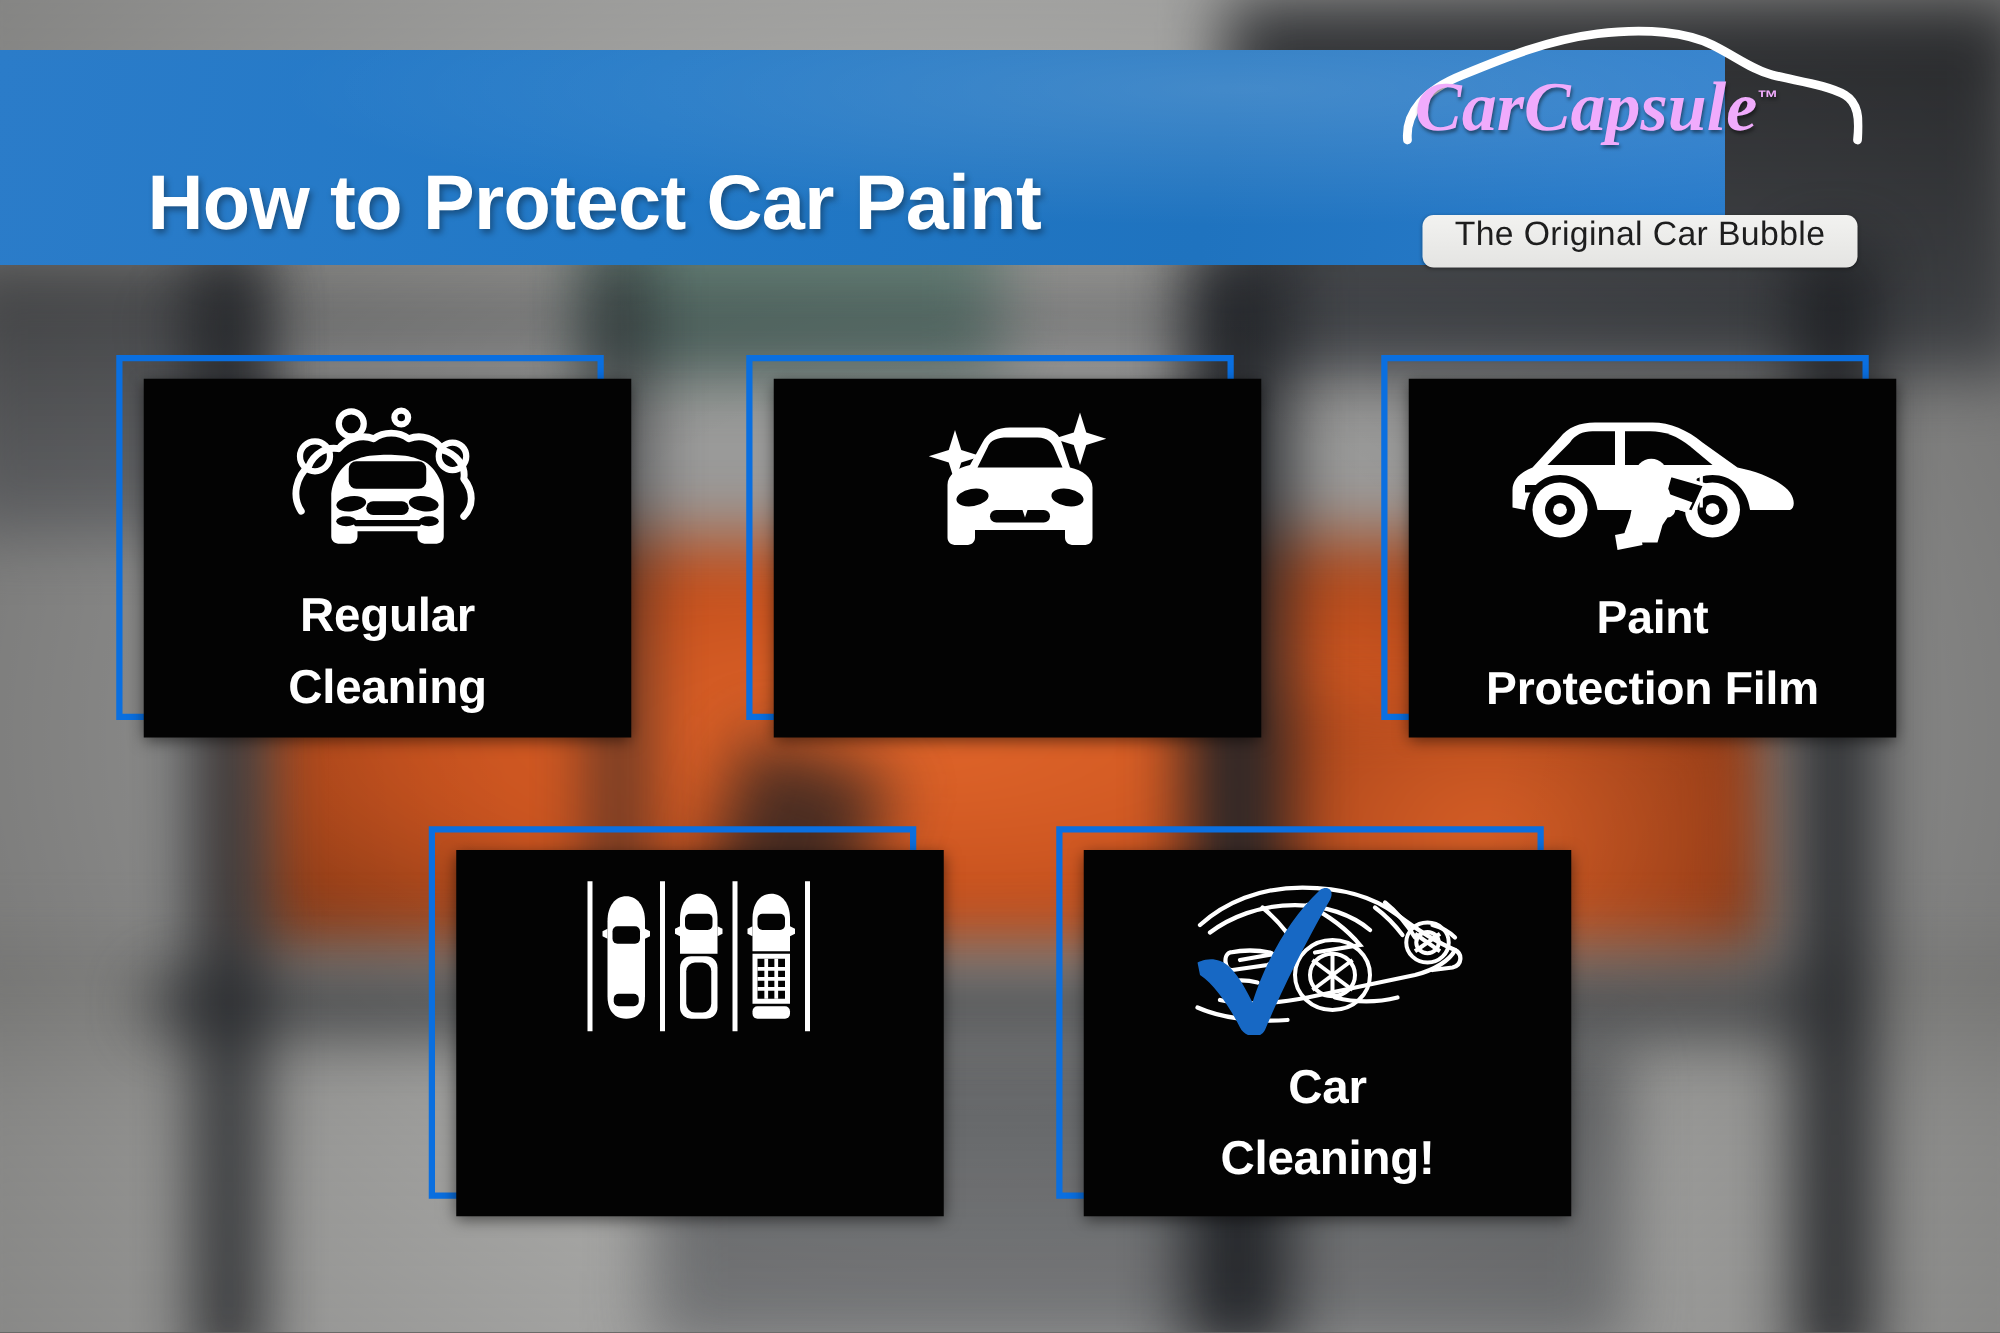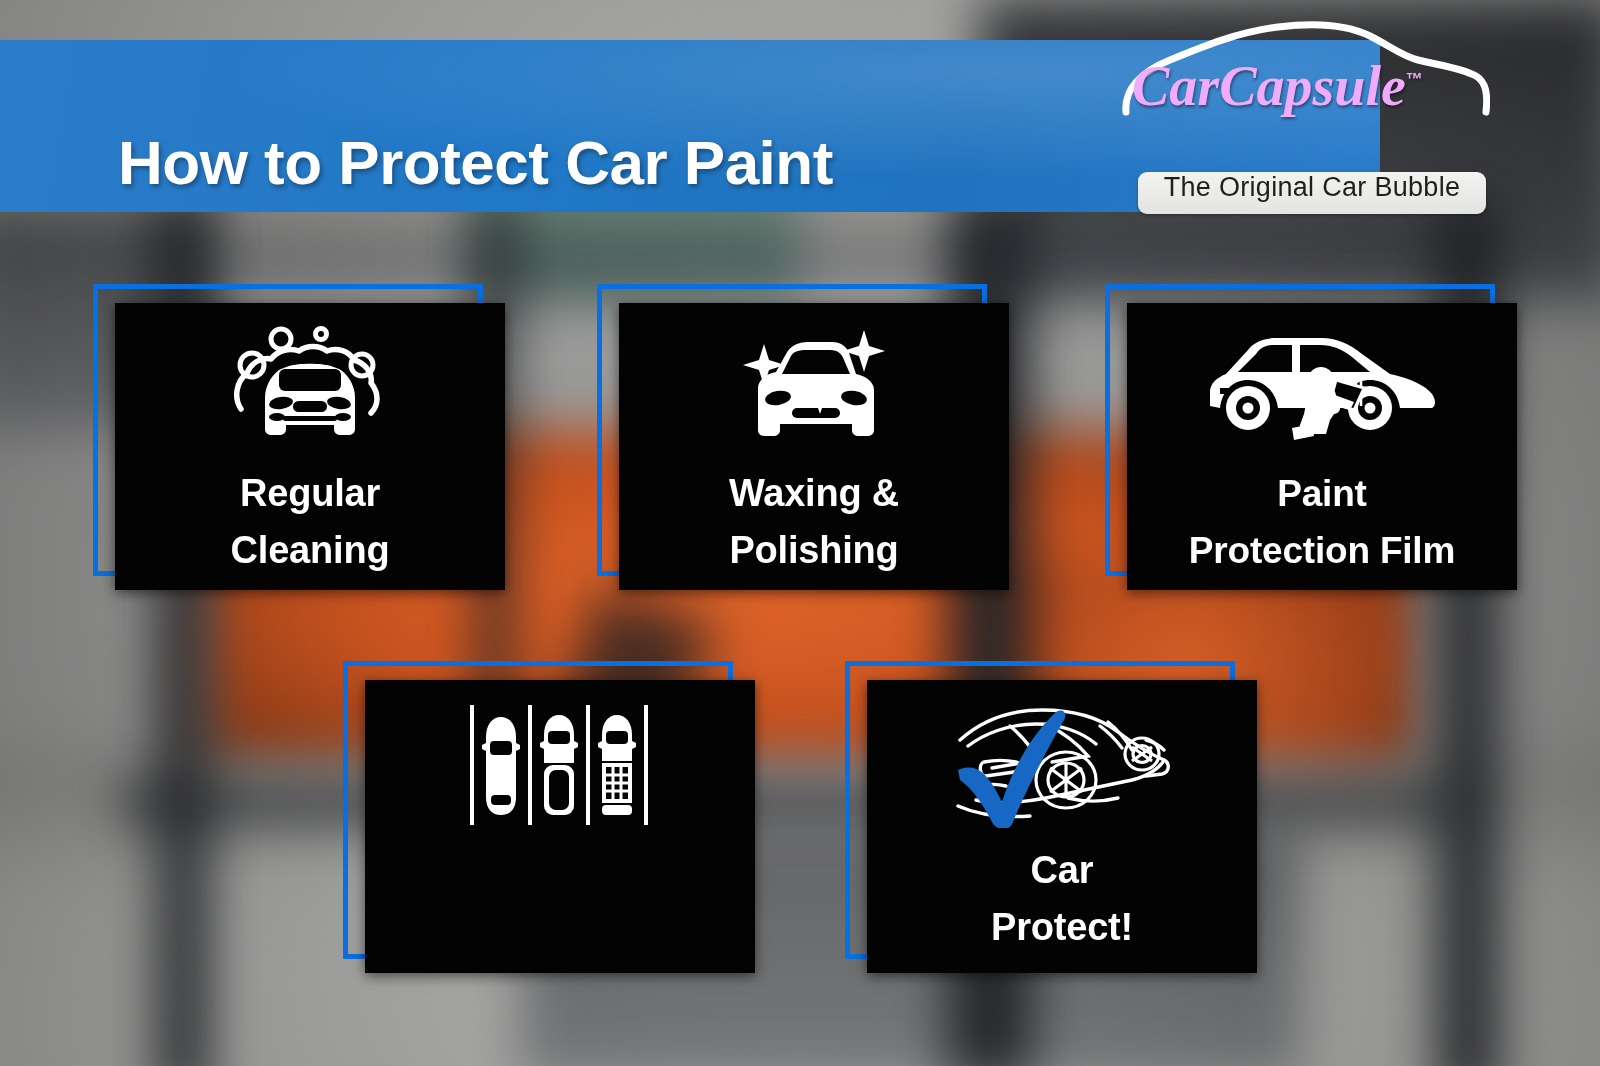--- a/index.html
+++ b/index.html
@@ -318,22 +318,20 @@
             <ellipse cx="50" cy="74" rx="13" ry="7" fill="#030303" transform="rotate(-10 50 74)"></ellipse>
             <ellipse cx="126" cy="74" rx="13" ry="7" fill="#030303" transform="rotate(10 126 74)"></ellipse>
             <rect x="64" y="84" width="48" height="10" rx="5" fill="#030303"></rect>
 
             <path d="M36,20 L41,36 L57,41 L41,46 L36,62 L31,46 L15,41 L31,36 Z"></path>
             <path d="M136,6 L141,22 L157,27 L141,32 L136,48 L131,32 L115,27 L131,22 Z"></path>
             <path d="M92,58 L96,70 L108,74 L96,78 L92,90 L88,78 L76,74 L88,70 Z"></path>
           </g>
         </svg>
       </div>
-      <div class="card-label">Waxing &amp;
-Polishing</div>
     </div>
   </div>
 
   <div class="card-group" id="group-3">
     <div class="card-frame"></div>
     <div class="card">
       <div class="card-icon">
         <svg width="236" height="120" viewBox="0 0 236 120">
           <g fill="#ffffff">
 
@@ -468,17 +466,17 @@
             </g>
 
             <path d="M8,68 C8,68 22,60 34,72 C42,80 48,92 52,100
                      C60,74 78,36 106,10 C112,6 118,10 114,18
                      C92,56 72,98 62,122 C58,130 46,128 42,120
                      C34,104 22,86 10,78 Z" fill="#1768c4"></path>
           </g>
         </svg>
       </div>
       <div class="card-label">Car
-Protect!</div>
+Cleaning!</div>
     </div>
   </div>
 
 </div>
 
 </body></html>

